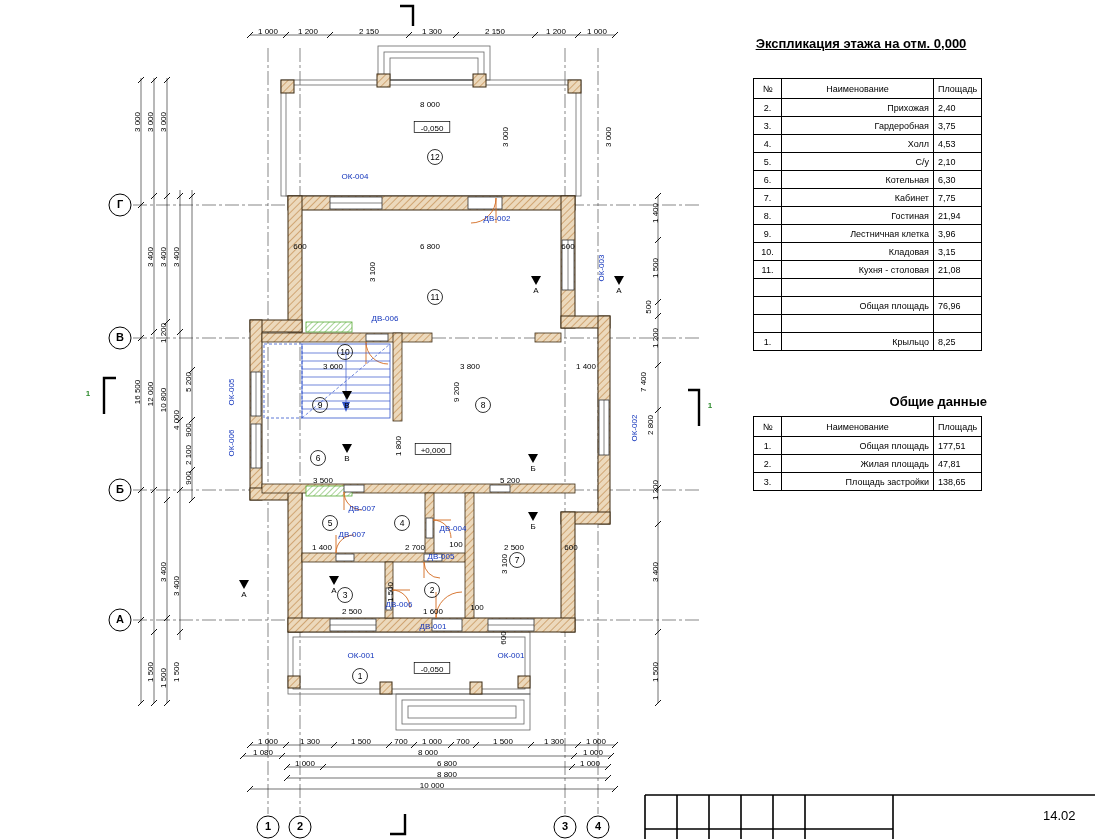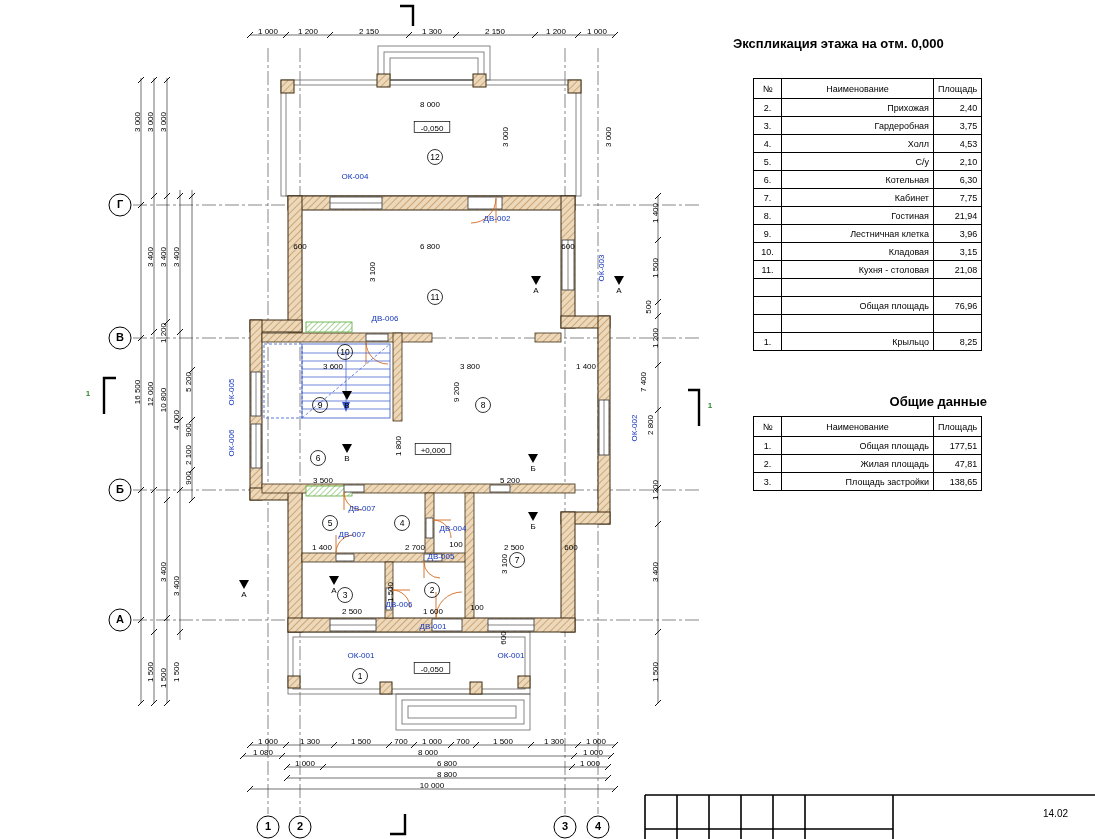--- a/index.html
+++ b/index.html
@@ -31,22 +31,22 @@
   .anno-box { fill:#fff; stroke:#000; stroke-width:0.7; }
   circle.axis-c { fill:none; stroke:#000; stroke-width:1; }
   circle.room-c { fill:none; stroke:#000; stroke-width:0.8; }
 
   .tbl-title { position:absolute; font-weight:bold; font-size:13px; color:#000; }
   table.data { position:absolute; border-collapse:collapse; font-size:9px; color:#000; table-layout:fixed; background:#fff; border:1.5px solid #000; }
   table.data th, table.data td { border:1px solid #000; height:18px; padding:0 4px; overflow:hidden; white-space:nowrap; }
   table.data th { font-weight:normal; text-align:center; height:20px; }
   th.c-num, td.c-num { width:28px; text-align:center; }
   th.c-name, td.c-name { width:152px; text-align:right; }
-  th.c-area, td.c-area { width:48px; text-align:right; padding-left:7px; }
-  #sheet-number { position:absolute; font-size:10px; color:#000; }
+  th.c-area, td.c-area { width:48px; text-align:left; padding-left:7px; }
+  #sheet-number { position:absolute; font-size:13px; color:#000; }
 </style>
 </head>
 <body>
 
 <div id="sheet">
 
   <svg id="plan-svg" width="1095" height="839" viewBox="0 0 1095 839">
     <defs>
       <pattern id="hatch" patternUnits="userSpaceOnUse" width="5" height="5" patternTransform="rotate(45)">
         <rect width="5" height="5" fill="#ecd9bc"></rect>
@@ -445,21 +445,21 @@
         <text x="320" y="408" class="anno room">9</text>
         <circle cx="345" cy="352" r="7.5" class="room-c"></circle>
         <text x="345" y="355" class="anno room">10</text>
         <circle cx="435" cy="297" r="7.5" class="room-c"></circle>
         <text x="435" y="300" class="anno room">11</text>
         <circle cx="435" cy="157" r="7.5" class="room-c"></circle>
         <text x="435" y="160" class="anno room">12</text>
       </g>
   </svg>
 
-  <div class="tbl-title" style="left:733px; top:36px; width:256px; text-align:left;">Экспликация этажа на отм. 0,000</div>
+  <div class="tbl-title" style="left:733px; top:36px; width:256px; text-align:center;text-decoration:underline;">Экспликация этажа на отм. 0,000</div>
   <table class="data" id="explication-table" style="left:753px; top:78px;">
       <thead>
         <tr>
           <th class="c-num">№</th>
           <th class="c-name">Наименование</th>
           <th class="c-area">Площадь</th>
         </tr>
       </thead>
       <tbody>
         <tr>

